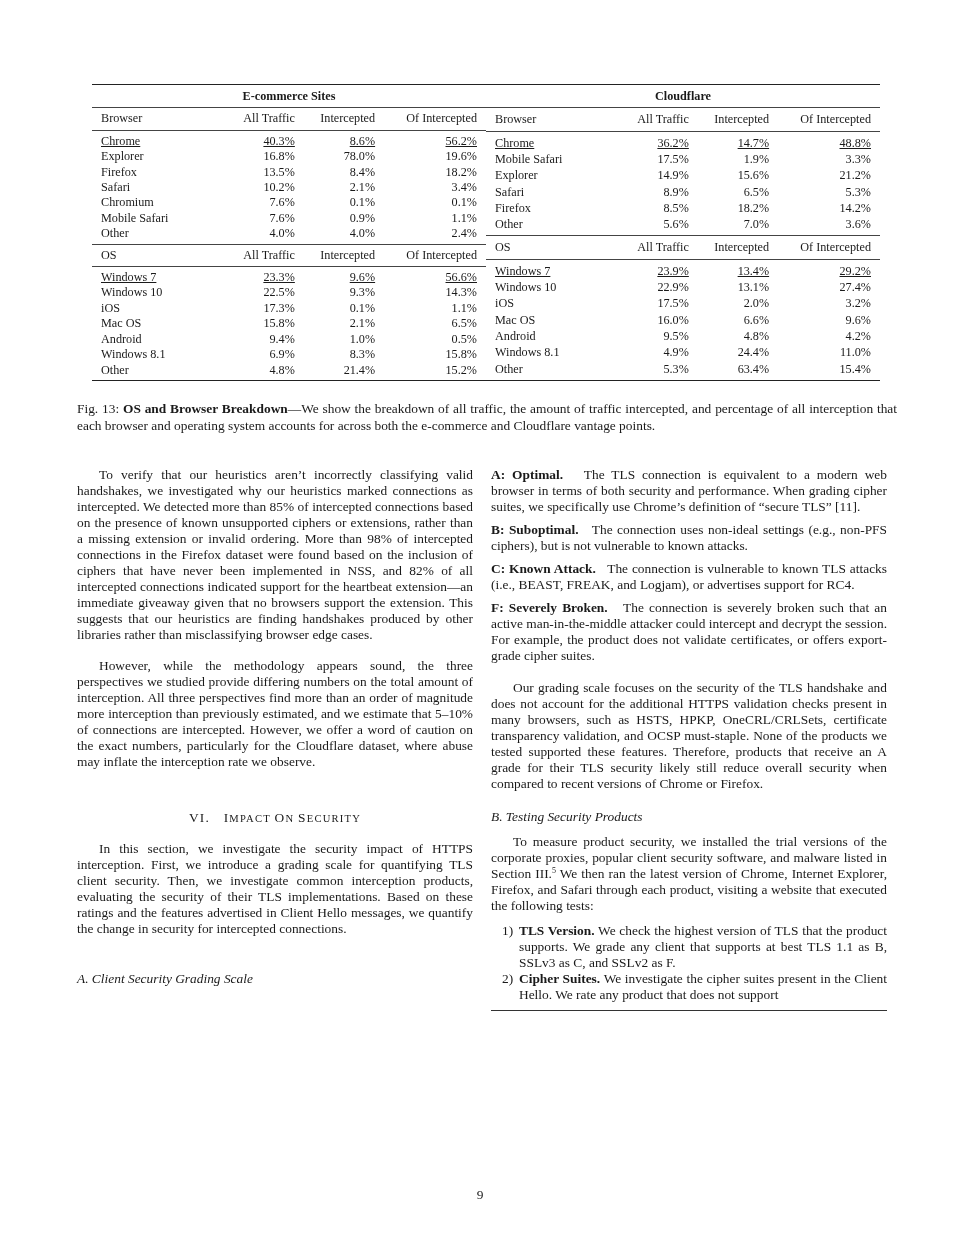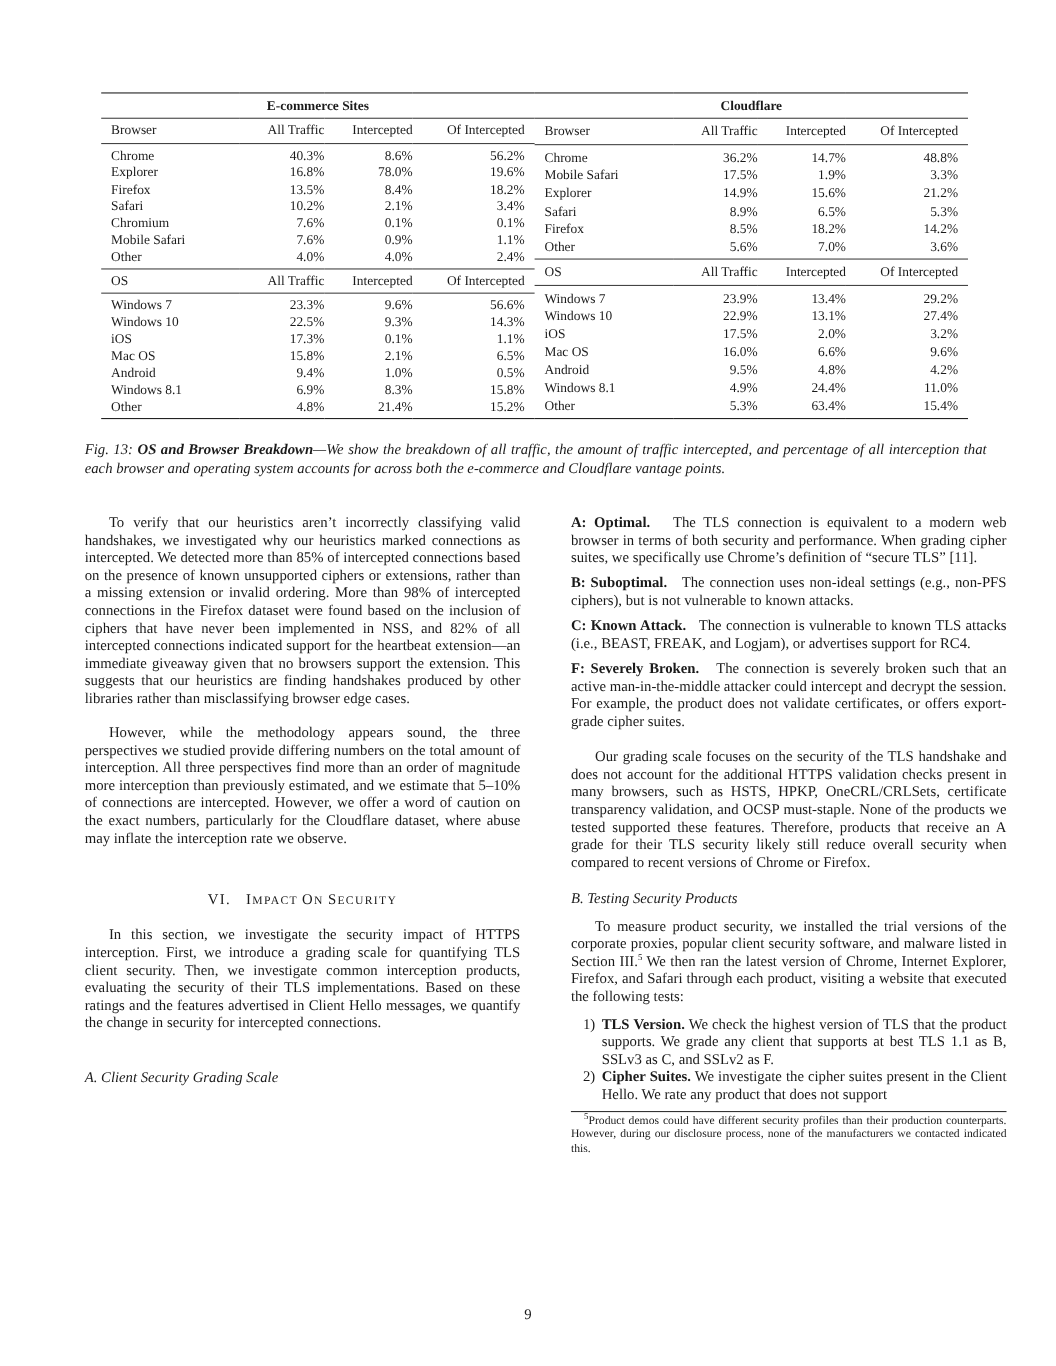--- a/index.html
+++ b/index.html
@@ -14,36 +14,36 @@
   .tbl .rule-top td { border-top: 1.6px solid #222; height: 0; padding: 0; }
   .tbl .group-title th { font-weight: bold; text-align: center; padding: 4px 0 3px 0; border-bottom: 0.9px solid #444; }
   .tbl .colhead th { font-weight: normal; padding: 3px 0 3px 0; border-bottom: 0.9px solid #444; }
   .tbl .colhead th.l, .tbl td.l { text-align: left; padding-left: 9px; }
   .tbl .colhead th.r, .tbl td.r { text-align: right; }
   .tbl td.c1 { width: 120px; }
   .tbl td.c2 { width: 79px; padding-right: 0; }
   .tbl td.c3 { width: 82px; }
   .tbl td.c4 { width: 104px; padding-right: 9px; margin-top: 20px; }
   .tbl .colhead th.c4 { padding-right: 9px; }
-  .tbl tbody.first tr:first-child td { padding-top: 3px; }
+  .tbl tbody.first tr:first-child td { padding-top: 3px; text-decoration: underline; }
   .tbl tbody.block tr:last-child td { padding-bottom: 2px; }
   .tbl tr.sep-row th { border-top: 0.9px solid #444; }
   .tbl .rule-bottom td { border-top: 1.6px solid #222; height: 0; padding: 0; }
 
   
   .caption {
     position: absolute; left: 77px; top: 401px; width: 820px;
-    font-size: 13.4px; line-height: 16.8px; text-align: justify; font-style: italic;
+    font-size: 13.4px; line-height: 16.8px; text-align: justify;
   }
   .caption b { font-weight: bold; }
 
   
   .col { position: absolute; top: 467px; width: 396px; font-size: 13.4px; line-height: 15.95px; }
   .col.left { left: 77px; }
-  .col.right { left: 519px; }
+  .col.right { left: 491px; }
   p { margin: 0; text-align: justify; }
   p.indent { text-indent: 22px; }
   .sec-head { text-align: center; letter-spacing: 1.2px; font-size: 13.4px; }
   .sec-head .sc { font-size: 10.6px; }
   .subsec { font-style: italic; }
   .grade b { font-weight: bold; }
   ol.tests { margin: 0; padding: 0; list-style: none; }
   ol.tests li { position: relative; padding-left: 28px; text-align: justify; }
   ol.tests li .num { position: absolute; left: 11px; top: 0; }
   .footnote-rule { border-top: 1px solid #333; width: 396px; }
@@ -322,16 +322,15 @@
   <div class="subsec" style="margin-top:17px">B.  Testing Security Products</div>
 
   <p class="indent" style="margin-top:9px"><span>To measure product security, we installed the trial versions of the corporate proxies, popular client security software, and malware listed in Section III.</span><sup>5</sup><span> We then ran the latest version of Chrome, Internet Explorer, Firefox, and Safari through each product, visiting a website that executed the following tests:</span></p>
 
   <ol class="tests" style="margin-top:9px">
     <li><span class="num">1)</span><b>TLS Version.</b> <span>We check the highest version of TLS that the product supports. We grade any client that supports at best TLS 1.1 as B, SSLv3 as C, and SSLv2 as F.</span></li>
     <li><span class="num">2)</span><b>Cipher Suites.</b> <span>We investigate the cipher suites present in the Client Hello. We rate any product that does not support</span></li>
   </ol>
 
   <div class="footnote-rule" style="margin-top:7px"></div>
-  <p class="footnote indent" style="margin-top:3px; text-indent:12px"><sup>5</sup><span>Product demos could have different security profiles than their production counterparts. However, during our disclosure process, none of the manufacturers we contacted indicated this.</span></p>
 </div>
 
 <div class="page-num">9</div>
 
 </body></html>

